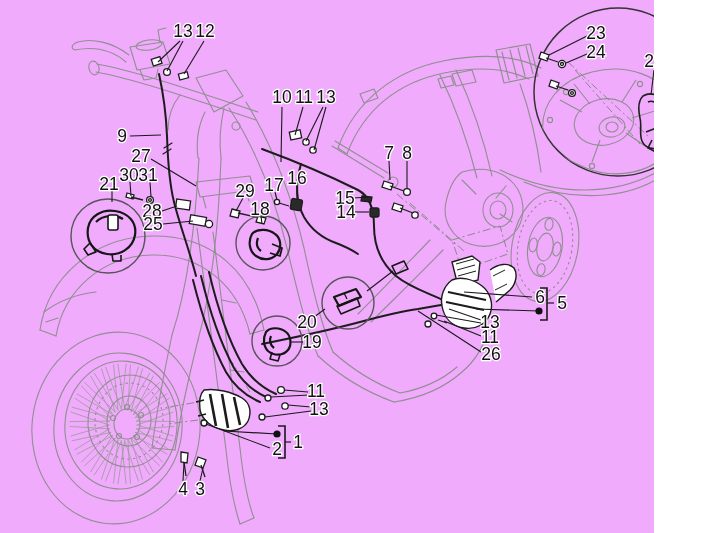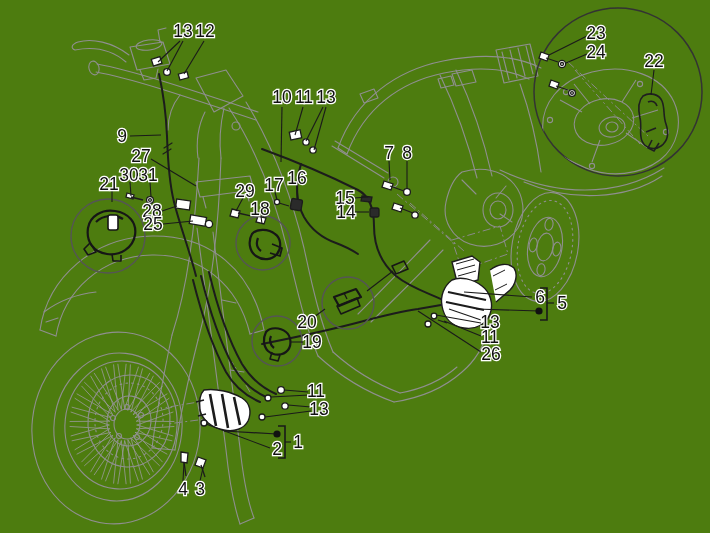--- a/index.html
+++ b/index.html
@@ -1,16 +1,16 @@
 <!DOCTYPE html>
 <html><head>
 <meta charset="utf-8">
 <style>
   html,body{margin:0;padding:0;background:#fff;}
-  .stage{position:relative;width:710px;height:533px;background:#4d7c0f;overflow:hidden;
+  .stage{position:relative;width:654px;height:533px;background:#f0abfc;overflow:hidden;
          font-family:"Liberation Sans",sans-serif;}
   svg{display:block;}
   .leader{stroke:#1a1a1a;stroke-width:1.1;fill:none;}
   .callout{font-family:"Liberation Sans",sans-serif;font-size:17.5px;fill:#111;
            text-anchor:middle;paint-order:stroke;stroke:#ffffff;stroke-width:2.5px;}
   .bracket{stroke:#1a1a1a;stroke-width:1.6;fill:none;}
   .dotline{stroke:#1a1a1a;stroke-width:1.2;}
 </style>
 </head>
 <body>

